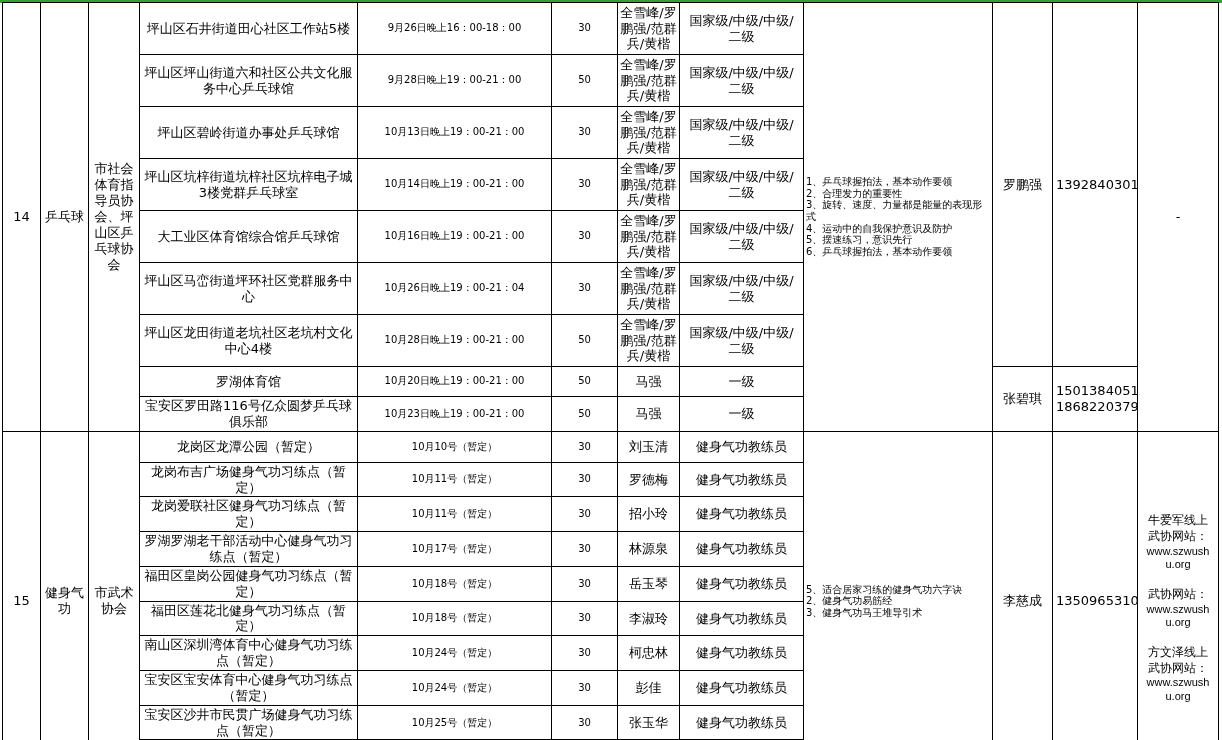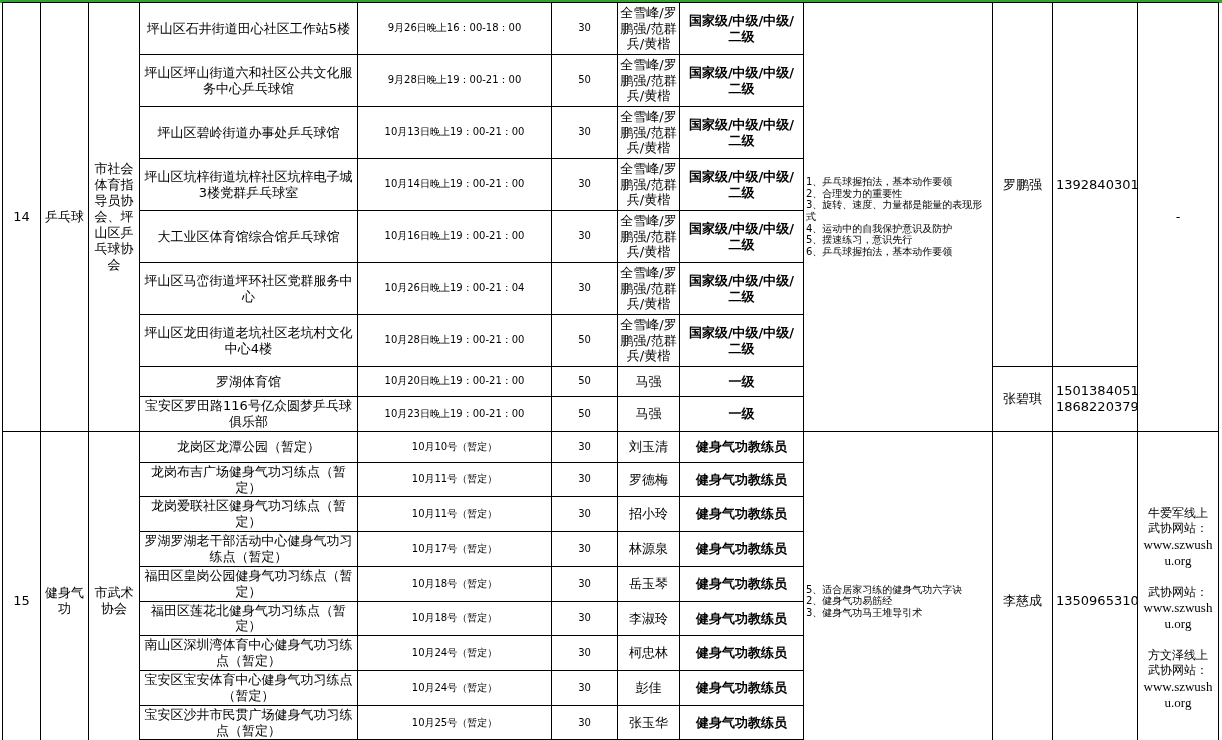--- a/index.html
+++ b/index.html
@@ -5,25 +5,25 @@
   html,body{margin:0;padding:0;background:#ffffff;}
   body{width:1222px;height:740px;overflow:hidden;
        font-family:"DejaVu Sans","Liberation Sans",sans-serif;color:#000;}
   .top-line{position:absolute;left:0;top:0;width:1222px;height:3px;background:#31a331;}
   table.sched{position:absolute;left:2px;top:2px;border-collapse:collapse;table-layout:fixed;
               width:1216px;}
   td{border:1px solid #000;vertical-align:middle;text-align:center;
      font-size:13px;line-height:1.22;padding:1px 3px;overflow:hidden;}
   tr.h52{height:52px;} tr.h30{height:30px;} tr.h31{height:31px;}
   td.ins{word-break:break-all;padding:1px 2px;}
-  td.lvl{word-break:break-all;font-weight:bold;}
+  td.lvl{word-break:break-all;}
   td.org{word-break:break-all;padding:17px 5px;}
   td.notes{text-align:left;vertical-align:middle;font-size:10px;line-height:1.16;padding:2px 2px;}
   td.remark-b{font-size:12px;line-height:1.3;padding:0 5px;}
-  .url-line{font-family:Liberation Serif, serif;font-size:13px;
+  .url-line{font-family:Liberation Sans, sans-serif;font-size:11px;
             word-break:break-all;line-height:1.25;}
   .cn-line{word-break:break-all;margin-top:15px;}
   td.phone{font-size:13px;}
   td.dt,td.cnt{font-size:10px;}
 </style>
 </head>
 <body>
 
 <div class="top-line"></div>
 

